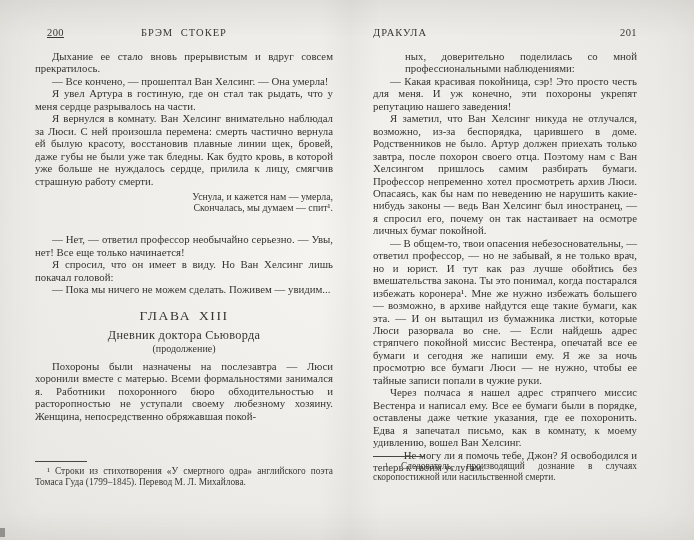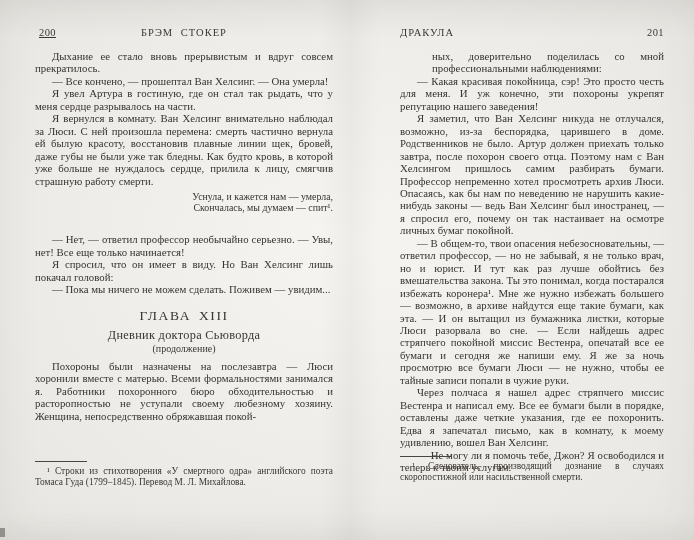--- a/index.html
+++ b/index.html
@@ -18,28 +18,28 @@
     background:
       radial-gradient(ellipse at 50% 45%, rgba(255,255,255,0.35), rgba(62,58,52,0.05)),
       linear-gradient(180deg, rgba(62,58,52,0.05), rgba(0,0,0,0) 7%, rgba(0,0,0,0) 95%, rgba(62,58,52,0.04));
   }
   .gutter {
     position:absolute; top:0; bottom:0; left:320px; width:60px; pointer-events:none;
     background:linear-gradient(90deg, rgba(0,0,0,0) 0%, rgba(60,55,48,0.045) 50%, rgba(0,0,0,0) 100%);
   }
   .page { position:absolute; top:0; height:100%; }
   .page.left  { left:35px;  width:298px; }
-  .page.right { left:400px; width:264px; }
+  .page.right { left:373px; width:264px; }
 
   .running-head {
     position:absolute; top:26px; left:0; right:0; height:14px;
     font-size:10.5px; line-height:14px; letter-spacing:1px; color:#3b3732;
   }
   .running-head .pagenum { letter-spacing:0.4px; }
-  .page.left  .running-head .pagenum { position:absolute; left:4px; top:0;text-decoration:underline; }
+  .page.left  .running-head .pagenum { position:absolute; left:12px; top:0;text-decoration:underline; }
   .page.left  .running-head .head-title { display:block; text-align:center; word-spacing:4px;font-family:Liberation Serif, serif; }
   .page.right .running-head .head-title { position:absolute; left:0; top:0; word-spacing:2px; }
   .page.right .running-head .pagenum { position:absolute; right:0; top:0; }
 
   .body {
     position:absolute; top:50px; left:0; right:0;
     font-size:10.8px; line-height:12.45px; text-align:justify;
     text-rendering:optimizeLegibility;
   }
   .body p { margin:0; text-indent:17px; }

